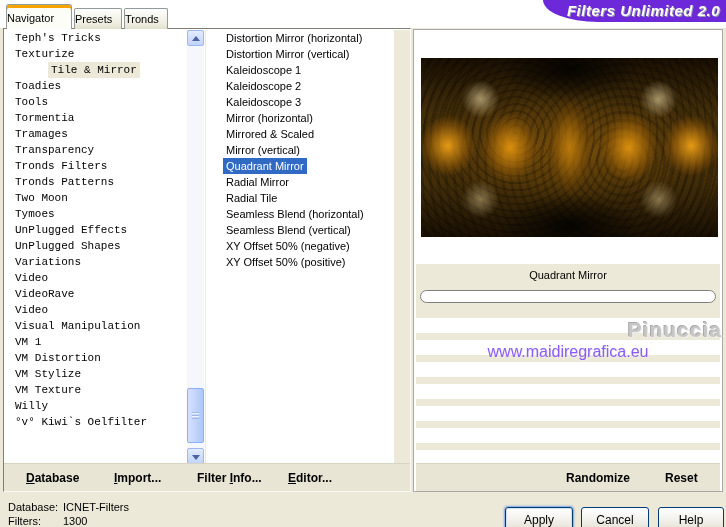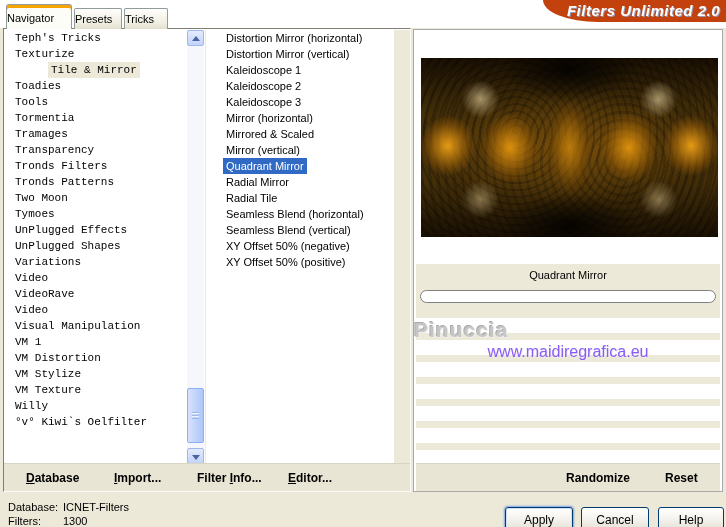--- a/index.html
+++ b/index.html
@@ -1,21 +1,21 @@
 <!DOCTYPE html>
 <html><head>
 <meta charset="utf-8">
 <style>
   * { margin:0; padding:0; box-sizing:border-box; }
   html,body { width:726px; height:527px; overflow:hidden; }
   body { font-family:"Liberation Sans", sans-serif; font-size:11px; color:#000; background:#ece9d8; position:relative; }
 
   
   .top-strip { position:absolute; left:0; top:0; width:726px; height:28px; background:#ffffff; }
-  .banner { position:absolute; left:543px; top:0; width:183px; height:22px; background:#c2410c;
+  .banner { position:absolute; left:543px; top:0; width:183px; height:22px; background:#6d28d9;
             border-bottom-left-radius:55px 22px; }
   .banner span { position:absolute; right:6px; top:2px; font-size:15px; font-weight:bold; font-style:italic;
                  color:#fff; white-space:nowrap; text-shadow:1px 1px 0 #9a9ab4; letter-spacing:.5px; }
 
   
   .tab { position:absolute; text-align:left; font-size:11px; cursor:default; }
   .tab-active { left:6px; top:4px; width:66px; height:25px; background:#fdfdf8; border:1px solid #919b9c;
                 border-bottom:none; border-radius:3px 3px 0 0; box-shadow:inset 0 3px 0 #f7a300; line-height:26px; z-index:3; }
   .tab-idle { top:8px; height:21px; background:linear-gradient(#fefefc,#f0eee1 70%,#e2dfcd); border:1px solid #919b9c;
               border-bottom:none; border-radius:2px 2px 0 0; line-height:20px; z-index:2; }
@@ -75,21 +75,21 @@
       radial-gradient(ellipse 28% 22% at 50% 6%,  rgba(5,3,0,.95), transparent 82%),
       radial-gradient(ellipse 28% 22% at 50% 94%, rgba(5,3,0,.95), transparent 82%),
       radial-gradient(ellipse 70% 46% at 50% 50%, rgba(160,102,10,.55), rgba(62,40,4,.35) 68%, transparent 88%),
       linear-gradient(#190f02,#45300a 32%,#45300a 68%,#190f02); }
   .param-area { position:absolute; left:2px; top:234px; width:304px; height:54px; background:#ece9d8; }
   .param-label { position:absolute; left:0; top:5px; width:100%; text-align:center; font-size:11px; }
   .progress { position:absolute; left:4px; top:26px; width:296px; height:13px; background:#fff;
               border:1px solid #7f7f7f; border-radius:7px; overflow:hidden; }
   .stripes { position:absolute; left:2px; top:288px; width:304px; height:145px;
              background:repeating-linear-gradient(to bottom,#ffffff 0 15px,#ece9d8 15px 22px); }
-  .wm-title { position:absolute; left:0; top:288px; width:100%; text-align:left; font-size:21px; font-weight:bold;
+  .wm-title { position:absolute; left:0; top:288px; width:100%; text-align:right; font-size:21px; font-weight:bold;
               color:#c6c6c6; letter-spacing:1px; text-shadow:1px 1px 0 #efefef, -1px -1px 0 #a9a9a9; }
   .wm-url { position:absolute; left:0; top:313px; width:100%; text-align:center; font-size:16px; color:#8b5cf6;
             text-shadow:1px 1px 0 #eee; }
   .rp-footer { position:absolute; left:2px; top:433px; width:304px; height:28px; background:#e9e5d4; border-top:1px solid #d8d4c3; }
   .rp-action { position:absolute; top:7px; font-weight:bold; font-size:12px; cursor:default; }
   #randomize-label { left:150px; } #reset-label { left:249px; }
 
   
   .status-row { position:absolute; left:8px; white-space:nowrap; }
   #status-db { top:501px; } #status-filters { top:515px; }
@@ -104,21 +104,21 @@
 </head>
 <body>
 
 <div class="top-strip"></div>
 <div class="banner">
   <span>Filters Unlimited 2.0</span>
 </div>
 
 <div class="tab tab-active" id="tab-navigator"><span>Navigator</span></div>
 <div class="tab tab-idle" id="tab-presets"><span>Presets</span></div>
-<div class="tab tab-idle" id="tab-about"><span>Tricks</span></div>
+<div class="tab tab-idle" id="tab-about"><span>Tronds</span></div>
 
 <div class="main-panel">
   <div class="list" id="left-list">
       <div class="lrow"><span>Teph's Tricks</span></div>
       <div class="lrow"><span>Texturize</span></div>
       <div class="lrow"><span class="sel">Tile &amp; Mirror</span></div>
       <div class="lrow"><span>Toadies</span></div>
       <div class="lrow"><span>Tools</span></div>
       <div class="lrow"><span>Tormentia</span></div>
       <div class="lrow"><span>Tramages</span></div>

